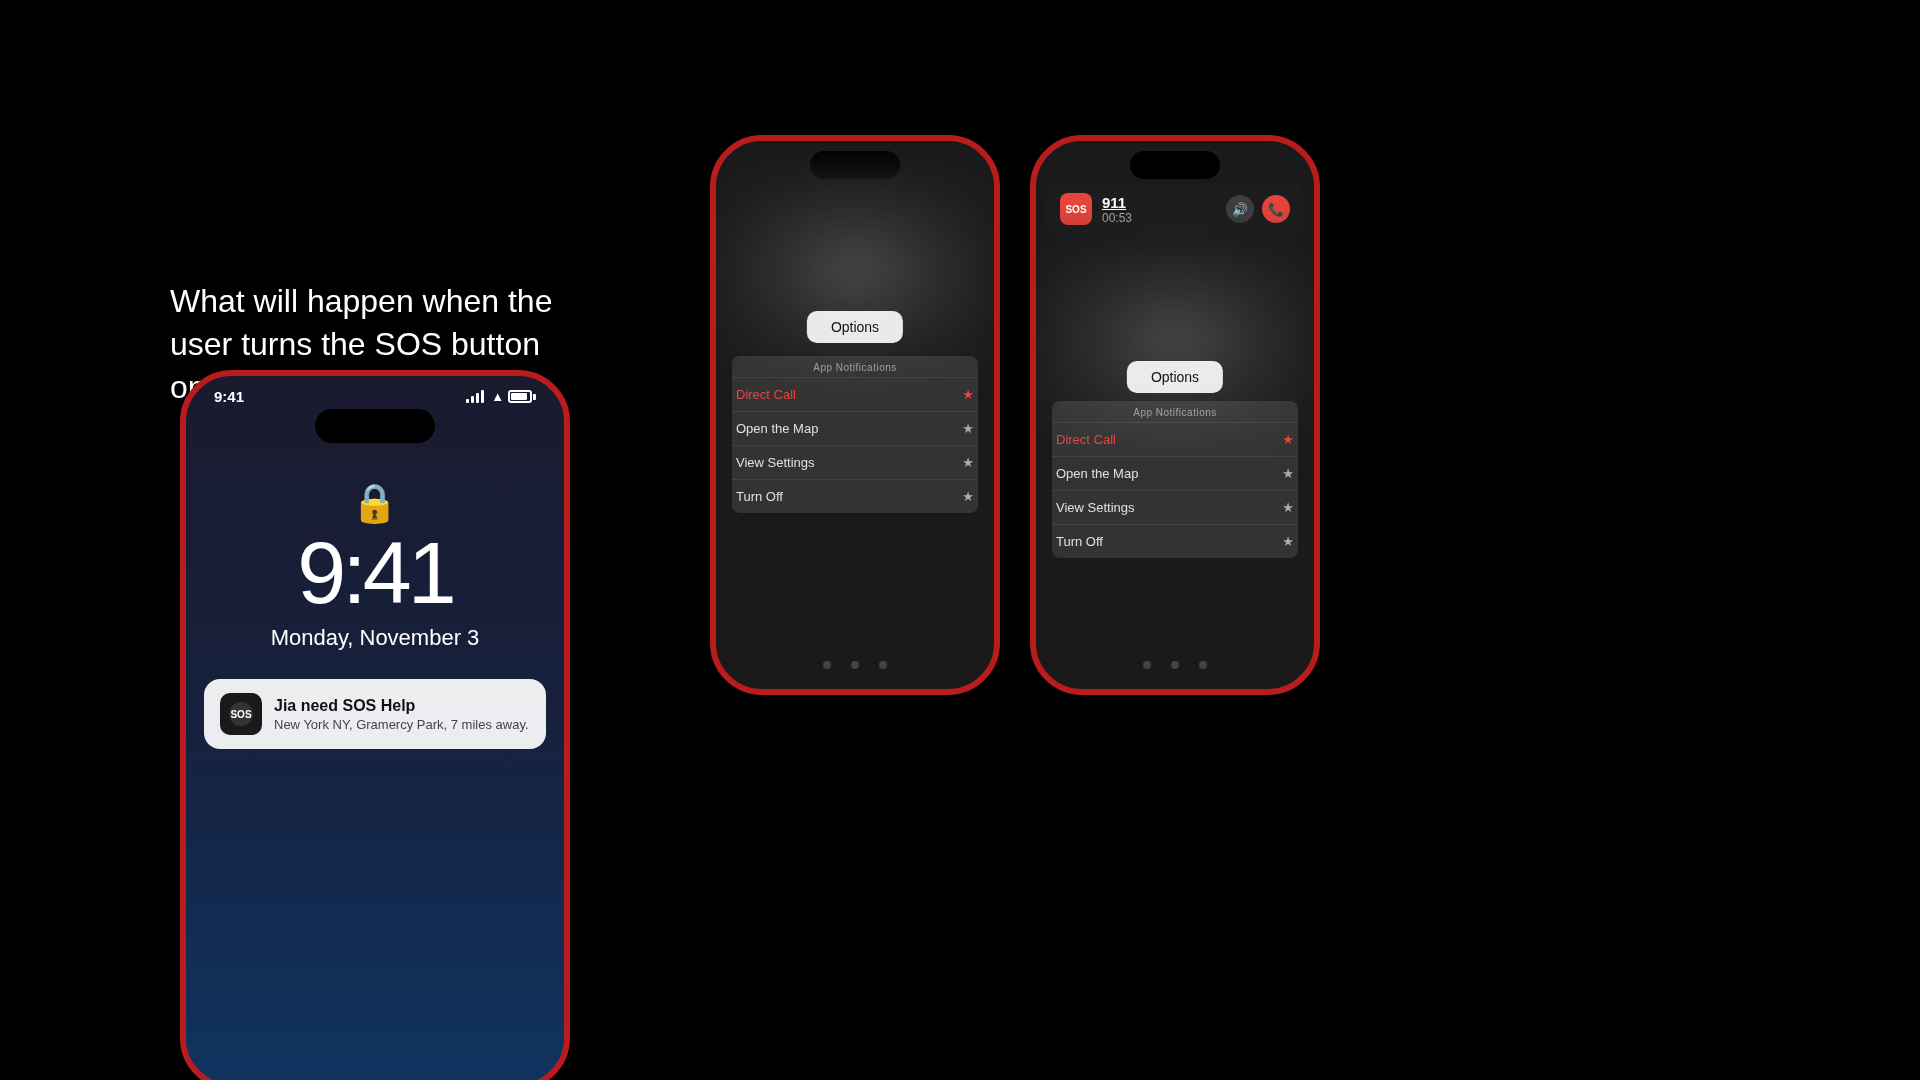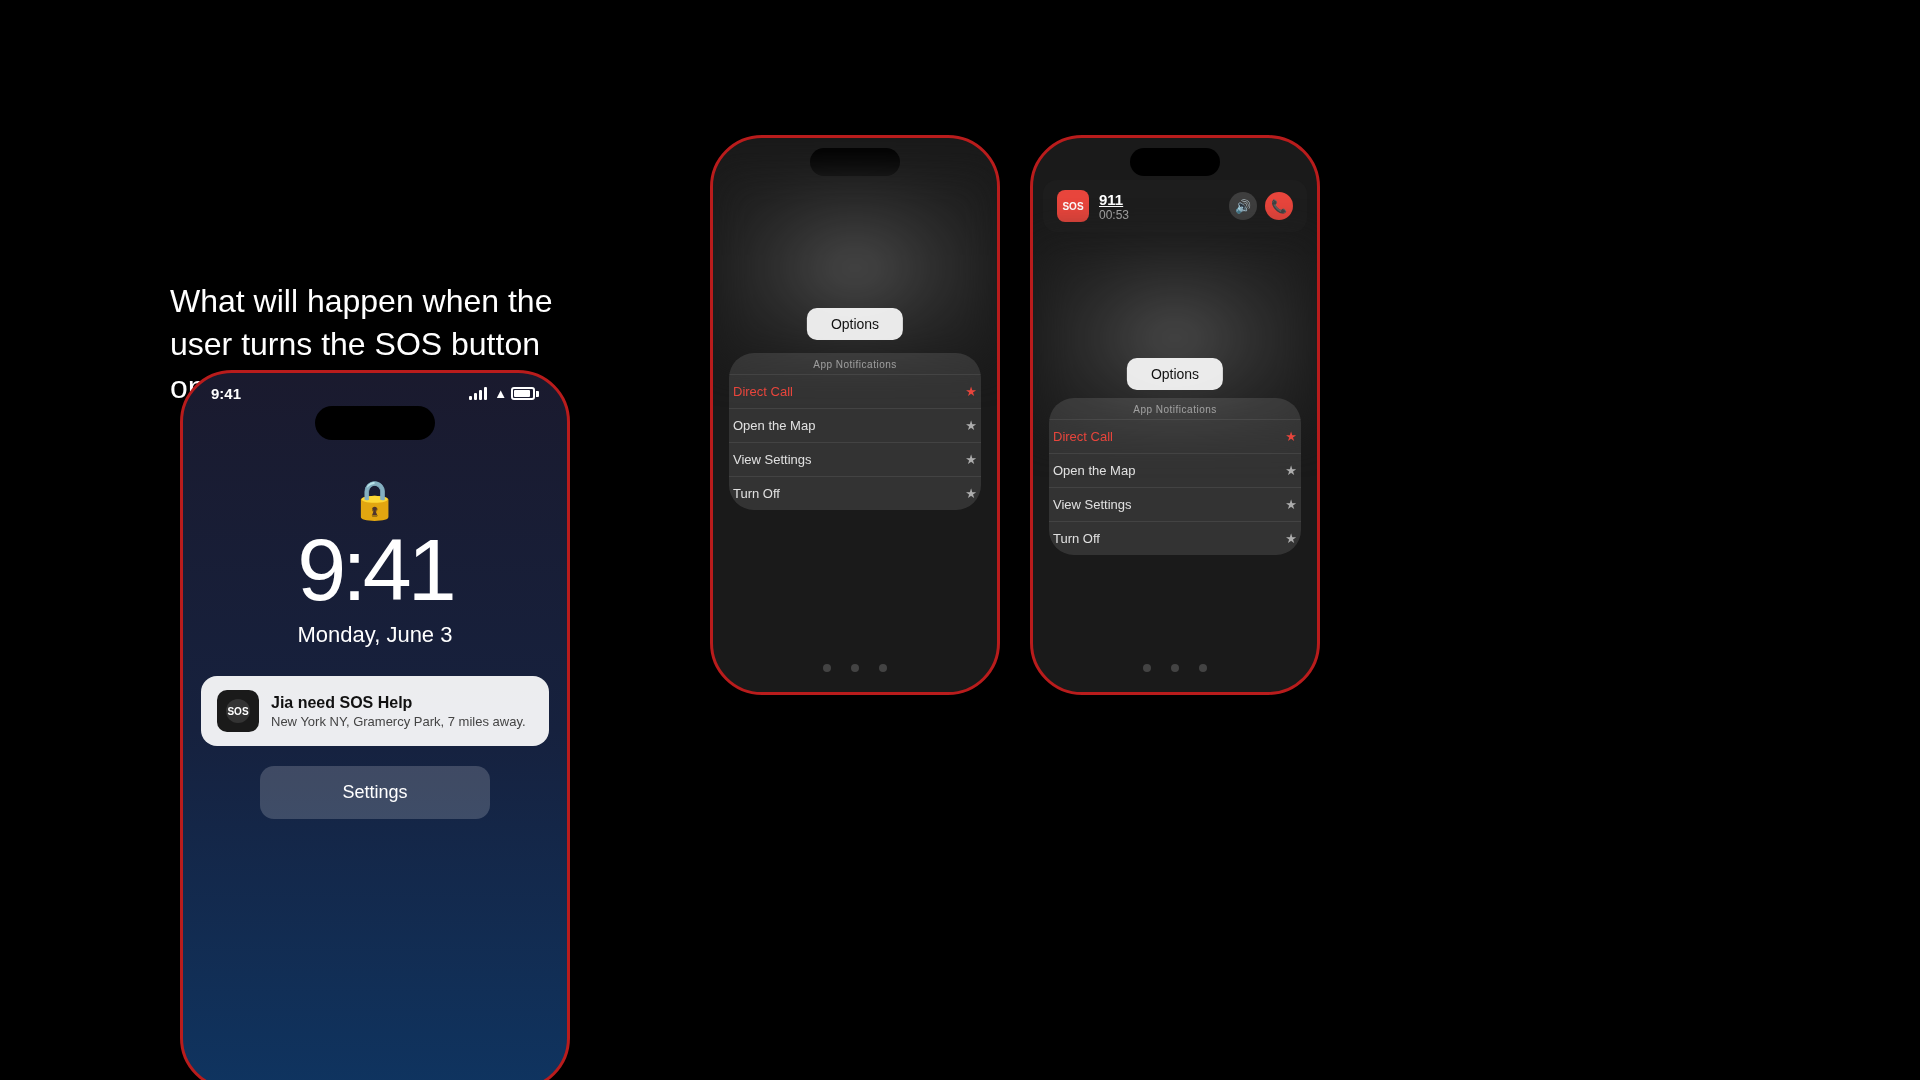--- a/index.html
+++ b/index.html
@@ -23,21 +23,21 @@
       font-weight: 400;
       line-height: 1.35;
       text-align: left;
       width: 420px;
     }
 
     
     .phone {
       position: absolute;
       border-radius: 52px;
-      border: 3px solid #b91c1c;
+      border: 6px solid #b91c1c;
       background: #111;
       overflow: hidden;
     }
 
     
     .phone-lock {
       left: 180px;
       top: 370px;
       width: 390px;
       height: 720px;
@@ -252,21 +252,21 @@
       cursor: pointer;
       white-space: nowrap;
     }
 
     .app-notifications {
       position: absolute;
       top: 215px;
       left: 16px;
       right: 16px;
       background: rgba(240,240,240,0.12);
-      border-radius: 25px;
+      border-radius: 8px;
       overflow: hidden;
     }
 
     .app-notif-header {
       font-size: 10px;
       color: rgba(255,255,255,0.5);
       text-align: center;
       padding: 6px 0 4px;
       letter-spacing: 0.5px;
     }
@@ -405,36 +405,35 @@
         </div>
       </div>
     </div>
 
     <div class="dynamic-island-lock"></div>
 
     <div class="lock-icon">🔒</div>
 
     <div class="lock-time">9:41</div>
 
-    <div class="lock-date">Monday, June 3</div>
+    <div class="lock-date">Monday, November 3</div>
 
     <div class="notification-card">
       <div class="notif-app-icon">
         <svg viewBox="0 0 26 26" fill="none">
           <circle cx="13" cy="13" r="12" fill="#333"></circle>
           <text x="13" y="17" text-anchor="middle" font-size="10" font-weight="800" fill="#fff" font-family="sans-serif">SOS</text>
         </svg>
       </div>
       <div class="notif-text">
         <div class="notif-title">Jia need SOS Help</div>
         <div class="notif-body">New York NY, Gramercy Park, 7 miles away.</div>
       </div>
     </div>
 
-    <button class="settings-btn">Settings</button>
 
   </div>
 </div>
 
 <div class="phone phone-sos1">
   <div class="phone-inner">
 
     <div class="dynamic-island-small"></div>
 
     <div class="face-bg"></div>

